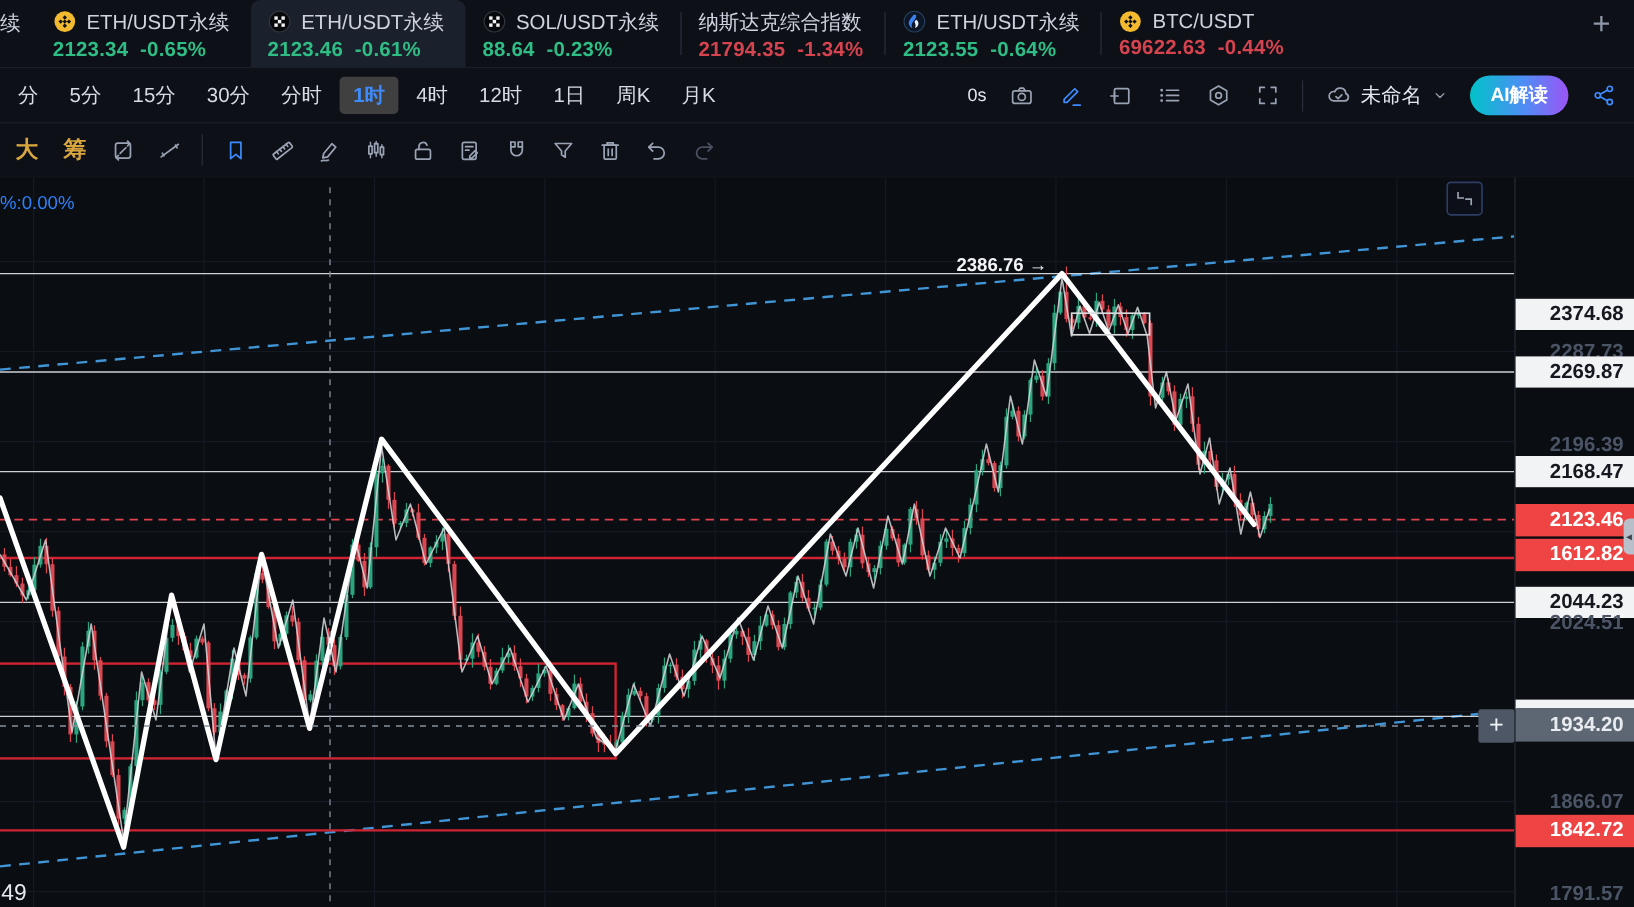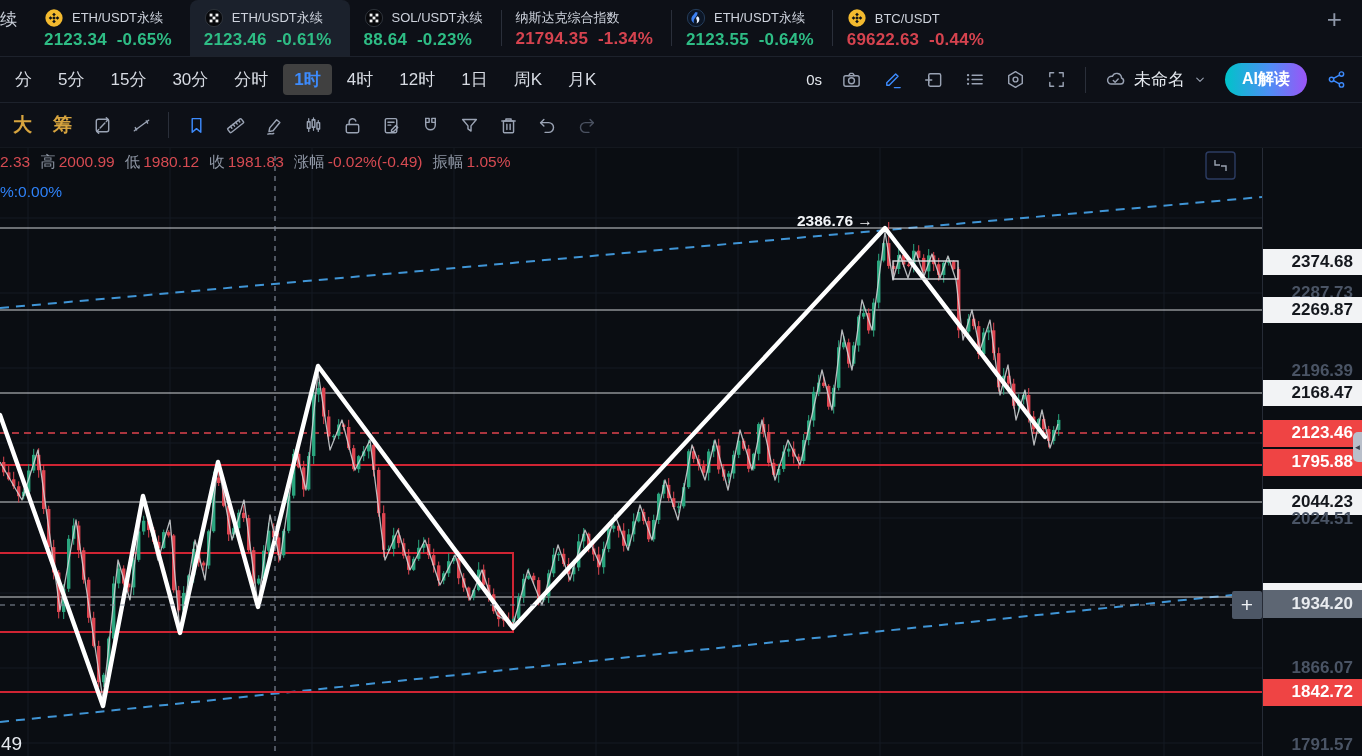--- a/index.html
+++ b/index.html
@@ -6,21 +6,21 @@
   html,body { width:1362px; height:756px; overflow:hidden; background:#0b0e13; }
   body { font-family:"Liberation Sans","DejaVu Sans",sans-serif; color:#d5dae3; }
   #page { position:relative; width:1362px; height:756px; background:#0b0e13; }
 
   
   #ticker-bar { height:57px; display:flex; align-items:stretch; background:#0d1017; border-bottom:1px solid #1d222c; }
   .tkr-partial { width:30px; display:flex; align-items:flex-start; padding-top:8px; overflow:hidden; font-size:17px; color:#c9cfd9; }
   .tkr-divider { width:1px; height:36px; margin-top:10px; background:#2a2f3a; flex:none; }
   .ticker-tab { padding:6px 18px 4px 14px; display:flex; flex-direction:column; justify-content:center; gap:2px; cursor:pointer; flex:none; }
   .ticker-tab.active { background:#1b212c; border-radius:8px 8px 0 0; }
-  .tkr-sym { display:flex; align-items:center; gap:8px; font-size:13px; color:#ced3dd; white-space:nowrap; }
+  .tkr-sym { display:flex; align-items:center; gap:8px; font-size:17px; color:#ced3dd; white-space:nowrap; }
   .tkr-price { font-size:17px; font-weight:700; white-space:nowrap; letter-spacing:.2px; }
   .tkr-price.green { color:#2ebd85; }
   .tkr-price.red { color:#d5434f; }
   .tkr-add { margin-left:auto; align-self:flex-start; padding:4px 20px 0 10px; font-size:26px; color:#8e97a8; cursor:pointer; }
 
   
   #tf-bar { height:46px; display:flex; align-items:center; background:#0d1017; border-bottom:1px solid #1d222c; padding:0 14px 0 4px; }
   .tf-btn { padding:4px 11px; font-size:17px; color:#d7dbe3; border-radius:4px; cursor:pointer; flex:none; }
   .tf-btn.active { color:#3d8bfd; background:#404040; font-weight:700; }
   .tf-right { margin-left:auto; display:flex; align-items:center; gap:17px; }
@@ -824,34 +824,31 @@
         </g>
         <text x="797" y="78" fill="#f2f4f7" font-size="15.5" font-weight="bold" font-family="&quot;Liberation Sans&quot;,sans-serif">2386.76 →</text>
         <text x="1" y="602" fill="#e6eaef" font-size="19" font-family="&quot;Liberation Sans&quot;,sans-serif">49</text>
         <g>
           <rect x="1206" y="4" width="29" height="27" rx="3" fill="rgba(13,18,28,.5)" stroke="#2c3c63" stroke-width="1.4"></rect>
           <path d="M1215 12v5h5M1226 23v-5h-5" stroke="#9aa3b2" stroke-width="1.4" fill="none"></path>
         </g>
       </svg>
 
     <div id="legend">
-      <div class="lg-row">
-        <span class="val">2.33</span><span class="lbl">高</span><span class="val">2000.99</span><span class="lbl">低</span><span class="val">1980.12</span><span class="lbl">收</span><span class="val">1981.83</span><span class="lbl">涨幅</span><span class="val">-0.02%(-0.49)</span><span class="lbl">振幅</span><span class="val">1.05%</span>
-      </div>
       <div class="lg-row row2">%:0.00%</div>
     </div>
 
     <div id="price-axis">
         <div class="ax-label ax-white" style="top: 67px; margin-top: 34px;">2374.68</div>
         <div class="ax-label ax-dim" style="top: 134px;">2287.73</div>
         <div class="ax-label ax-white" style="top: 149px;">2269.87</div>
         <div class="ax-label ax-dim" style="top: 212px;">2196.39</div>
         <div class="ax-label ax-white" style="top: 232px;">2168.47</div>
         <div class="ax-label ax-red" style="top: 271.5px;">2123.46</div>
-        <div class="ax-label ax-red" style="top: 300.5px;">1795.88</div>
+        <div class="ax-label ax-red" style="top: 300.5px;">1612.82</div>
         <div class="ax-label ax-white" style="top: 341px;">2044.23</div>
         <div class="ax-label ax-dim" style="top: 360px;">2024.51</div>
         <div class="ax-label ax-sliver" style="top: 435px;"></div>
         <div class="ax-label ax-gray" style="top: 442px;">1934.20</div>
         <div class="ax-label ax-dim" style="top: 509px;">1866.07</div>
         <div class="ax-label ax-red" style="top: 530.5px;">1842.72</div>
         <div class="ax-label ax-dim" style="top: 586px;">1791.57</div>
       </div>
 
     <div class="cross-plus" id="cross-plus" style="top: 443px;">+</div>

